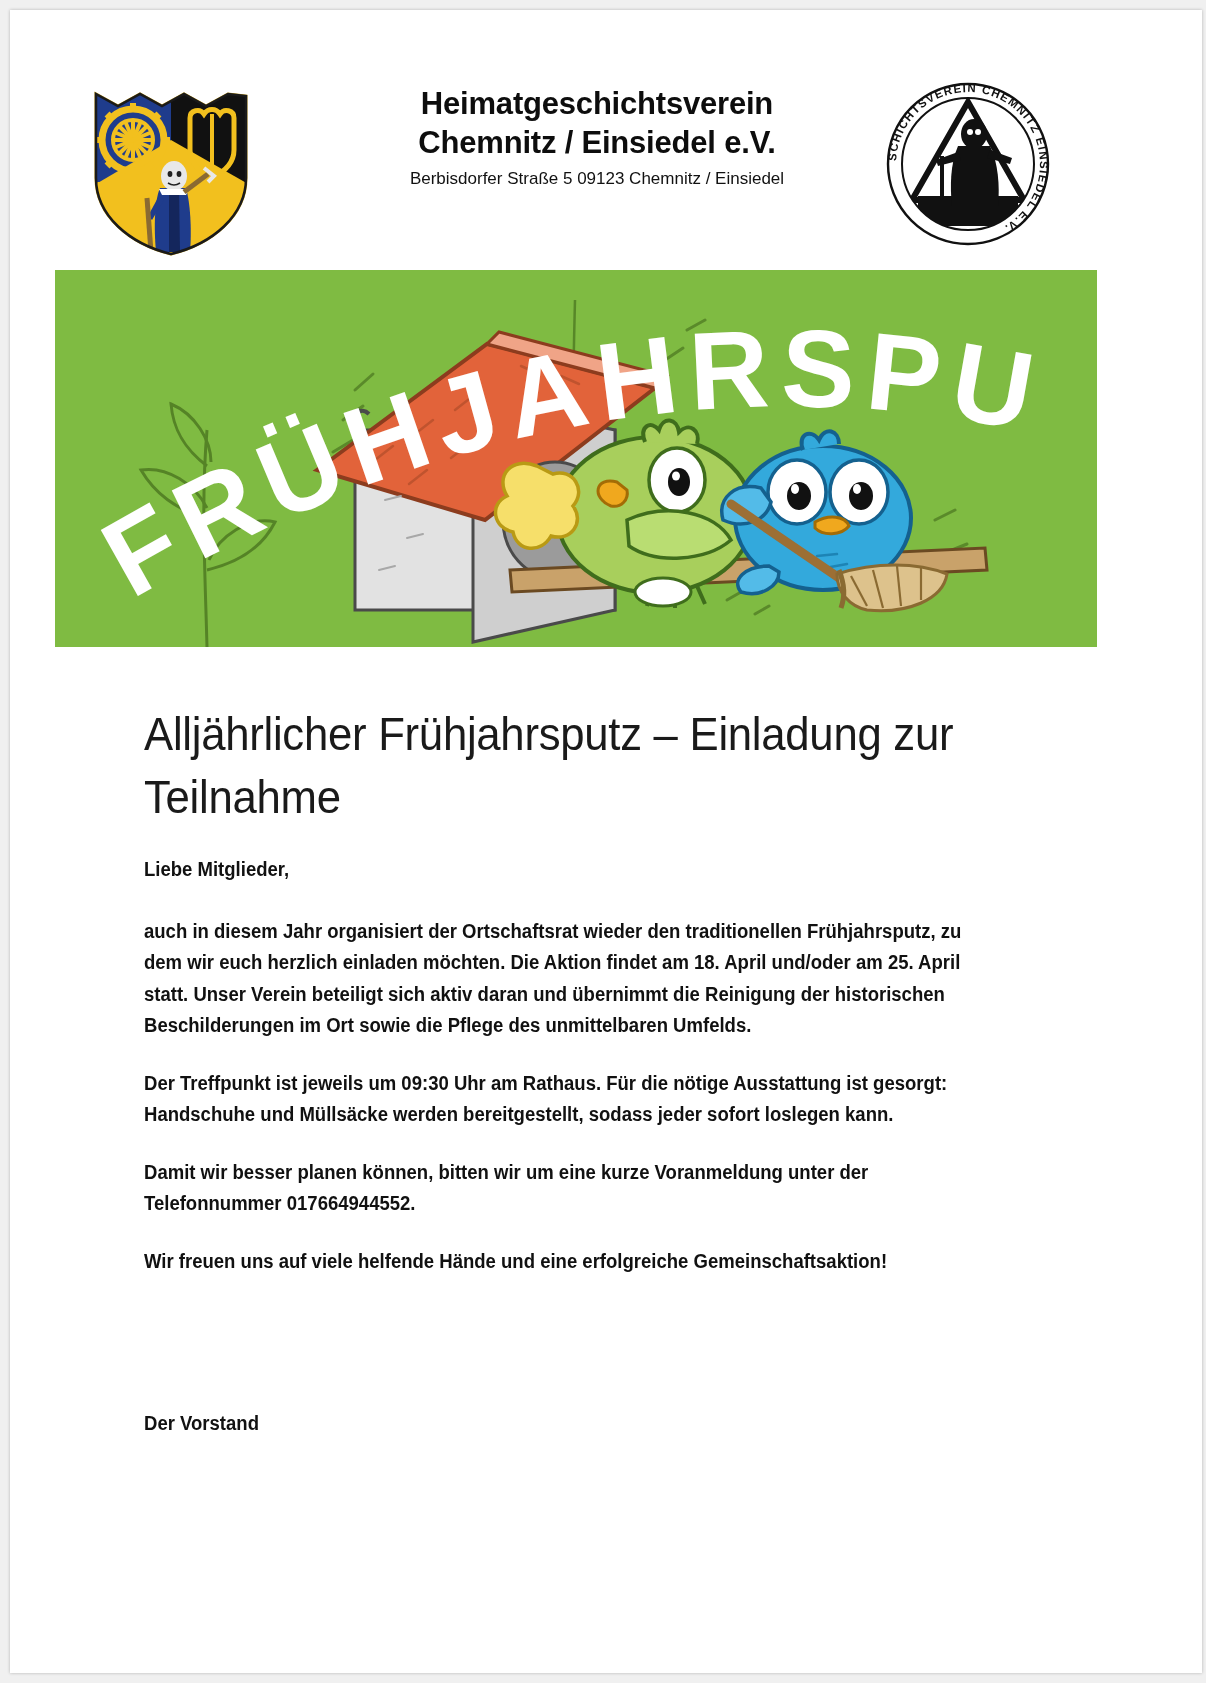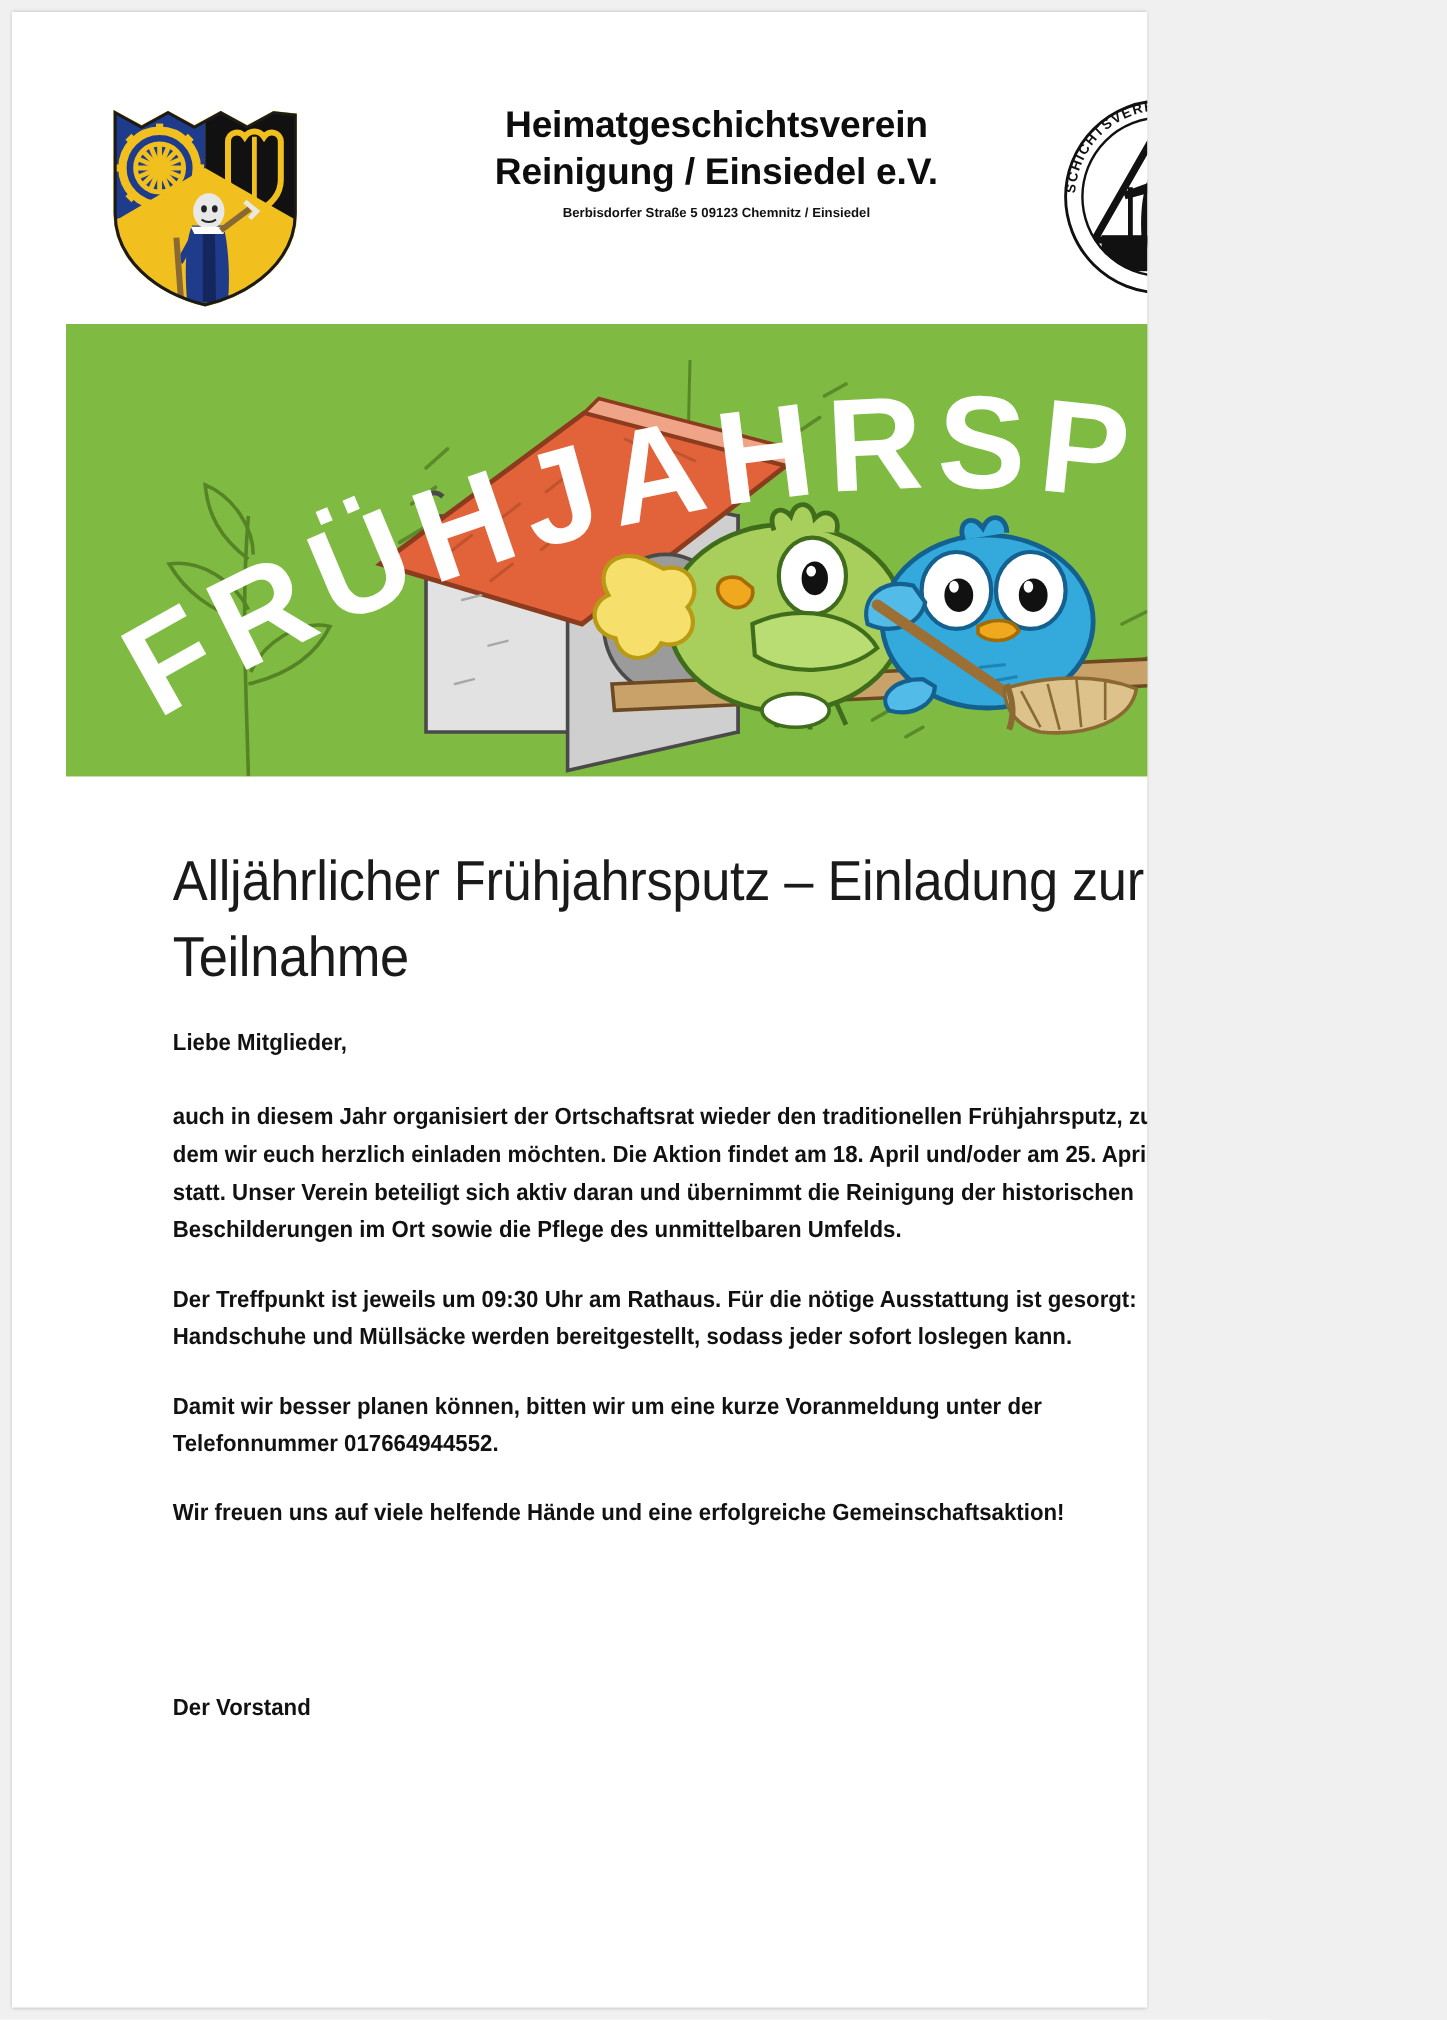--- a/index.html
+++ b/index.html
@@ -5,21 +5,21 @@
   html,body{margin:0;padding:0;}
   body{
     width:1206px;height:1683px;
     background:#f0f0f0;
     font-family:"Liberation Sans", sans-serif;
     overflow:hidden;
   }
   .page{
     position:absolute;
     left:10px;top:10px;
-    width:946px;height:1663px;
+    width:1192px;height:1663px;
     background:#ffffff;
     box-shadow:0 0 3px rgba(0,0,0,.25);
     overflow:hidden;
   }
 
   
   .header{
     position:absolute;left:0;top:0;width:1186px;height:250px;
   }
   .crest{
@@ -36,22 +36,22 @@
     font-weight:bold;
     font-size:31px;
     line-height:39px;
     letter-spacing:-0.2px;
     color:#0d0d0d;
     white-space:nowrap;
   }
   .org-addr{
     margin-top:7px;
     font-family:"Liberation Sans", sans-serif;
-    font-weight:bold;
-    font-size:11px;
+    font-weight:normal;
+    font-size:17px;
     line-height:19px;
     color:#111;
     white-space:nowrap;
   }
 
   .seal{
     position:absolute;left:866px;top:62px;width:184px;height:184px;
   }
   .seal svg{display:block;width:184px;height:184px;}
 
@@ -180,21 +180,21 @@
             <path d="M30,-32 L40,-24 L34,-18" fill="none" stroke="#e8e8e8" stroke-width="4"></path>
           </g>
         </g>
         <path d="M14,14 L14,12 L36,24 L58,12 L80,24 L102,12 L124,24 L146,12 L164,14
                  L164,96 C164,134 130,162 89,172 C48,162 14,134 14,96 Z" fill="none" stroke="#1a1a1a" stroke-width="2.5"></path>
       </svg>
     </div>
 
     <div class="org-block">
       <div class="org-line">Heimatgeschichtsverein</div>
-      <div class="org-line">Reinigung / Einsiedel e.V.</div>
+      <div class="org-line">Chemnitz / Einsiedel e.V.</div>
       <div class="org-addr">Berbisdorfer Straße 5 09123 Chemnitz / Einsiedel</div>
     </div>
 
     <div class="seal">
       <svg viewBox="0 0 184 184" xmlns="http://www.w3.org/2000/svg">
         <defs>
           <path id="sealArc" d="M 92,92 m -72,0 a 72,72 0 1,1 144,0 a 72,72 0 1,1 -144,0"></path>
           <clipPath id="sealInner">
               <circle cx="92" cy="92" r="66"></circle>
             </clipPath>

